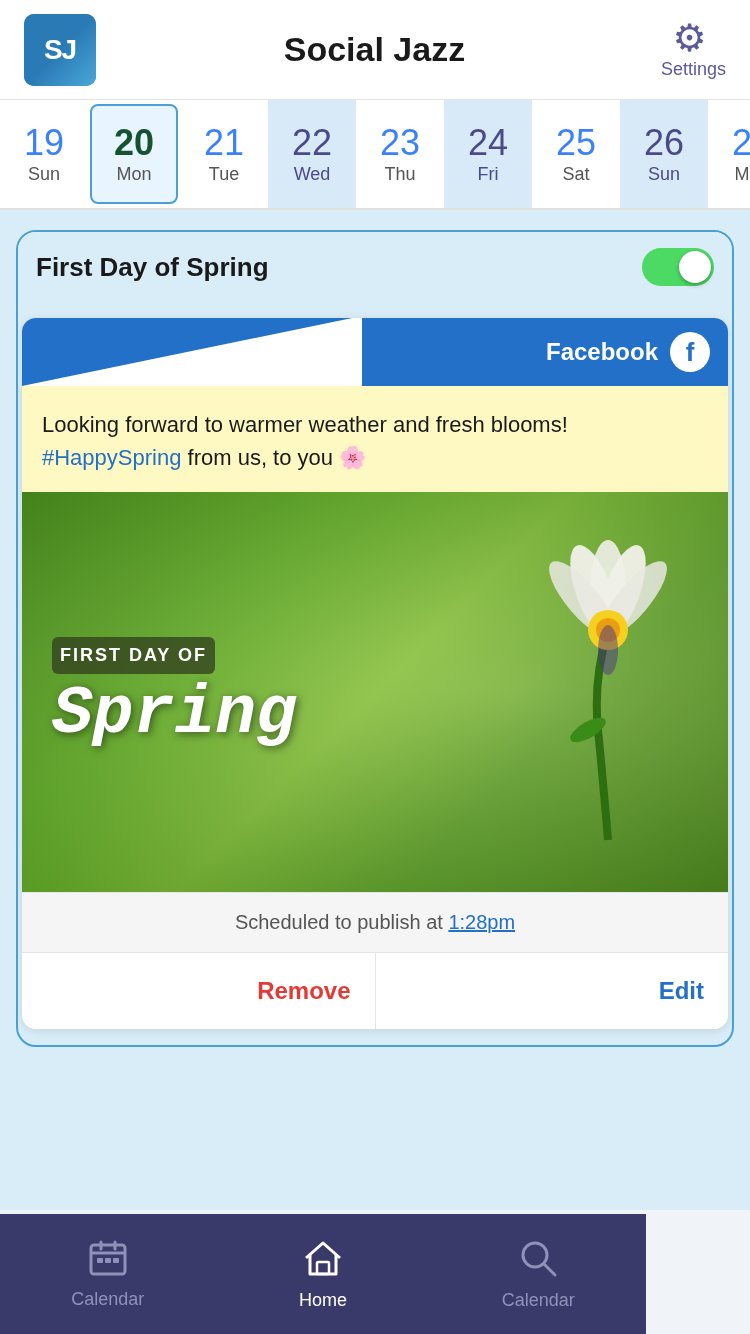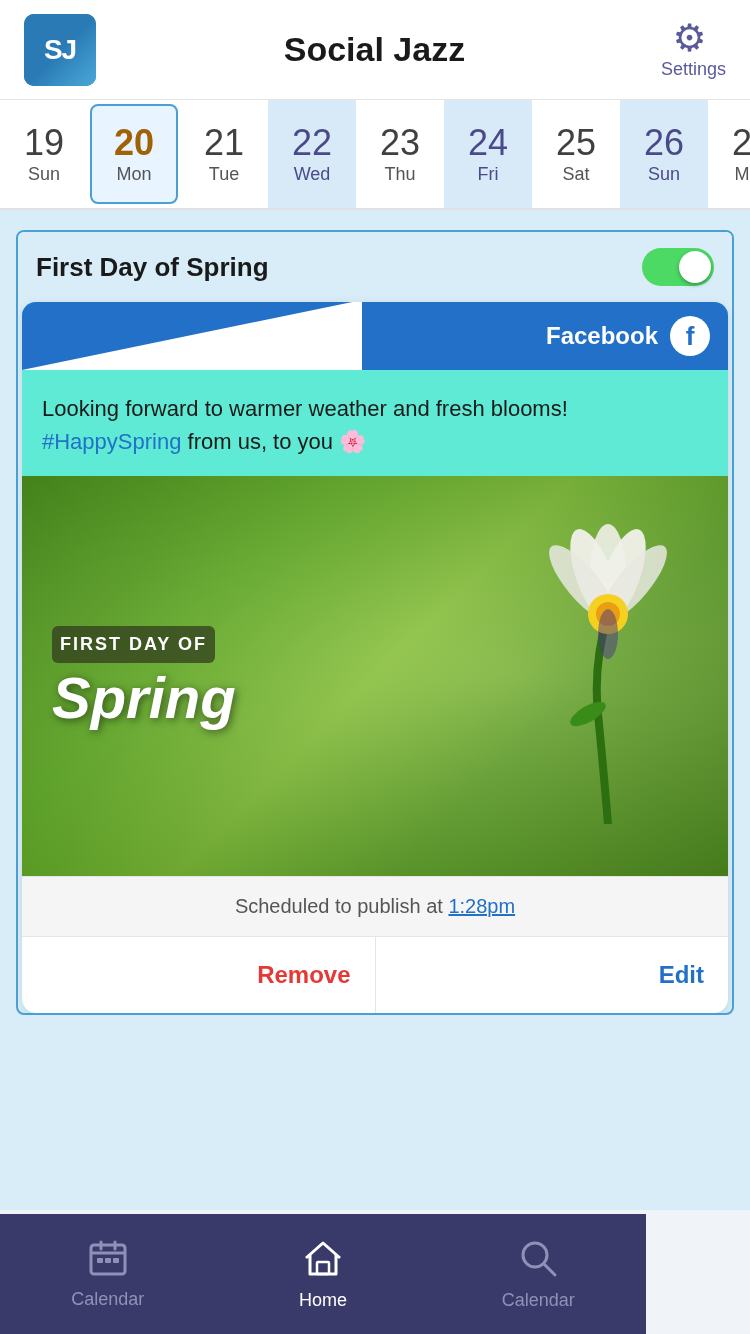--- a/index.html
+++ b/index.html
@@ -96,25 +96,25 @@
     .cal-day.highlighted {
       background: #d8eaf7;
     }
     .cal-day.today-active {
       background: #e8f4ff;
       border: 2.5px solid #4a9fd4;
     }
     .cal-day-num {
       font-size: 36px;
       font-weight: 500;
-      color: #404040;
+      color: #3b82f6;
       line-height: 1.1;
     }
     .cal-day.active .cal-day-num {
-      color: #a16207;
+      color: #14532d;
       font-weight: 700;
     }
     .cal-day-name {
       font-size: 18px;
       color: #555;
       margin-top: 2px;
     }
     .cal-day.highlighted .cal-day-num,
     .cal-day.highlighted .cal-day-name {
       color: #4a4a8a;
@@ -154,24 +154,24 @@
       top: 3px;
       width: 32px;
       height: 32px;
       background: white;
       border-radius: 50%;
       box-shadow: 0 2px 4px rgba(0,0,0,0.3);
     }
 
     
     .post-card {
-      background: #5eead4;
+      background: #fef9c3;
       border-radius: 14px;
       overflow: hidden;
-      margin: 0 4px;
+      margin: 16px 4px;
       box-shadow: 0 2px 10px rgba(0,0,0,0.1);
     }
 
     
     .facebook-banner {
       background: #2370c8;
       display: flex;
       align-items: center;
       justify-content: flex-end;
       padding: 14px 18px;
@@ -250,24 +250,24 @@
       font-size: 18px;
       font-weight: 900;
       letter-spacing: 2px;
       text-transform: uppercase;
       padding: 8px 8px;
       border-radius: 6px;
       display: inline-block;
       margin-bottom: 6px;
     }
     .spring-cursive {
-      font-size: 58px;
+      font-size: 68px;
       font-weight: 700;
       color: white;
-      font-family: Liberation Sans, sans-serif;
+      font-family: Liberation Mono, monospace;
       font-style: italic;
       text-shadow: 2px 2px 8px rgba(0,0,0,0.5);
       line-height: 1;
       display: block;
     }
 
     
     .flower-right {
       position: absolute;
       right: 20px;
@@ -340,21 +340,21 @@
       line-height: 1;
     }
     .nav-label {
       font-size: 18px;
       margin-top: 6px;
     }
 
     
     .outer-card {
       border: 2.5px solid #4a9fd4;
-      border-radius: 8px;
+      border-radius: 20px;
       overflow: hidden;
       background: #d8edf8;
     }
   </style>
 </head>
 <body>
 
 <div class="header">
   <div class="logo-box">
     <span class="logo-text">SJ</span>

